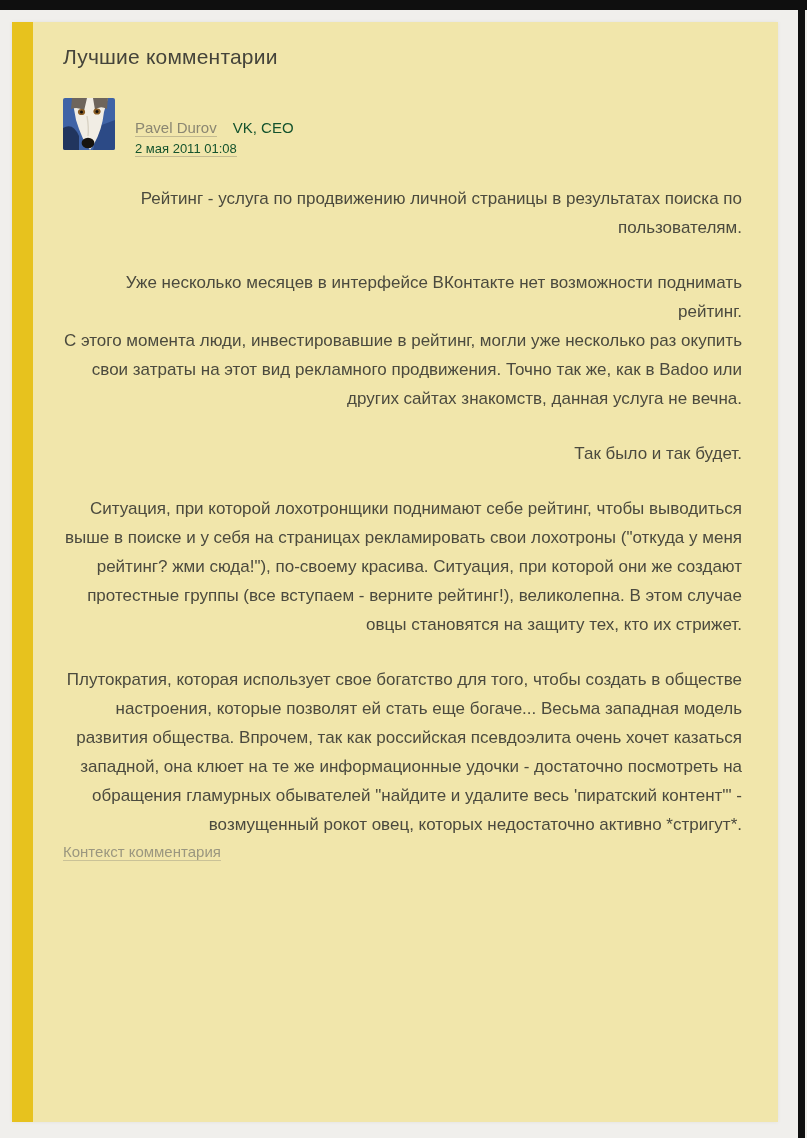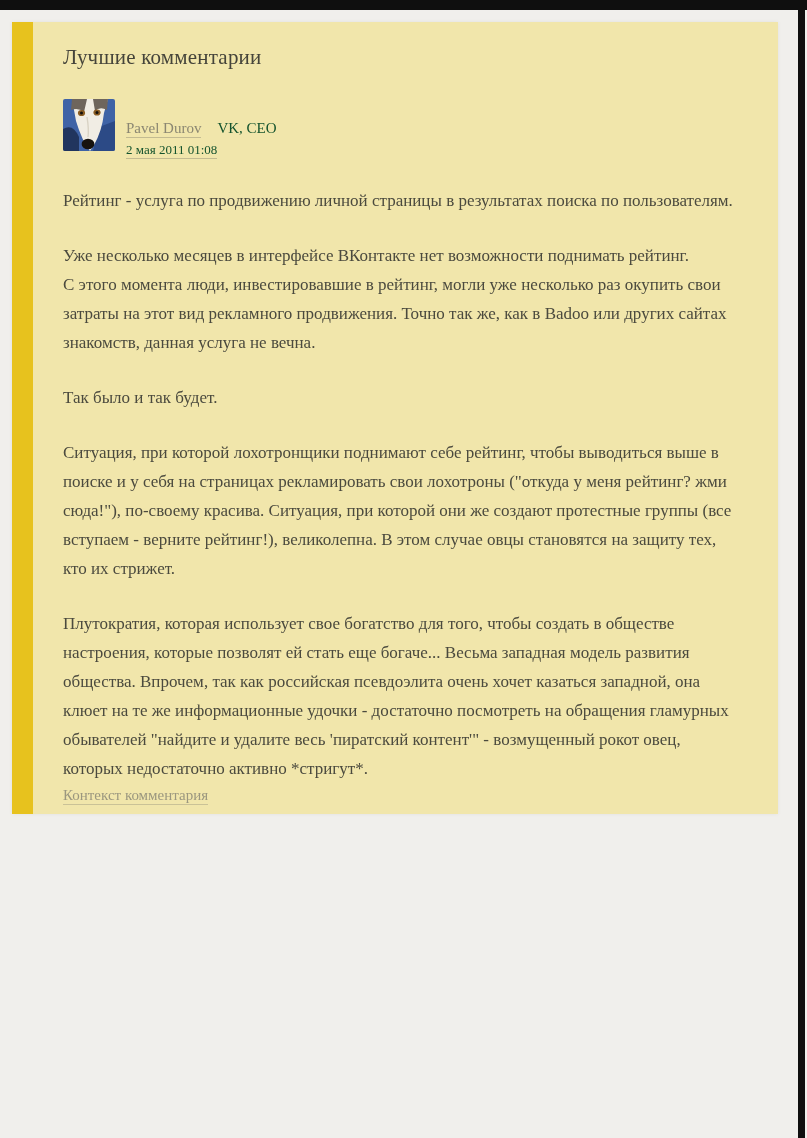--- a/index.html
+++ b/index.html
@@ -19,24 +19,23 @@
     background: #0f0f0f; z-index: 5;
   }
   .frame-right {
     position: absolute; top: 0; bottom: 0; right: 2px; width: 7px;
     background: #0f0f0f; z-index: 4;
   }
 
   .comment-card {
     position: absolute;
     left: 12px; top: 22px;
-    width: 766px; height: 792px;
+    width: 766px; height: 1100px;
     display: flex;
     box-shadow: 0 0 4px rgba(0,0,0,0.06);
-    font-family: Liberation Serif, serif;
   }
   .card-stripe {
     width: 21px;
     background: #e7c21e;
     flex: none;
   }
   .card-body {
     flex: 1;
     background: #f1e6ab;
     padding: 23px 36px 0 30px;
@@ -46,21 +45,21 @@
   .card-title {
     font-size: 21px;
     font-weight: 500;
     letter-spacing: 0.2px;
     color: #45443a;
     margin-bottom: 29px;
   }
 
   .user-row {
     display: flex;
-    gap: 11px;
+    gap: 20px;
     margin-bottom: 27px;
   }
   .avatar {
     width: 52px; height: 52px;
     border-radius: 2px;
     overflow: hidden;
     flex: none;
     cursor: pointer;
   }
   .avatar svg { display: block; width: 52px; height: 52px; }
@@ -89,20 +88,21 @@
     cursor: pointer;
   }
 
   .comment-text { max-width: 682px; }
   .para {
     font-size: 17px;
     line-height: 29px;
     color: #4b4a3e;
     white-space: pre-line;
     margin-bottom: 26px;
+    text-align: right;
   }
   .para:last-child { margin-bottom: 0; }
 
   .context-link {
     display: inline-block;
     margin-top: 4px;
     font-size: 15px;
     color: #9b977f;
     text-decoration: none;
     border-bottom: 1px solid rgba(155,151,127,0.45);

